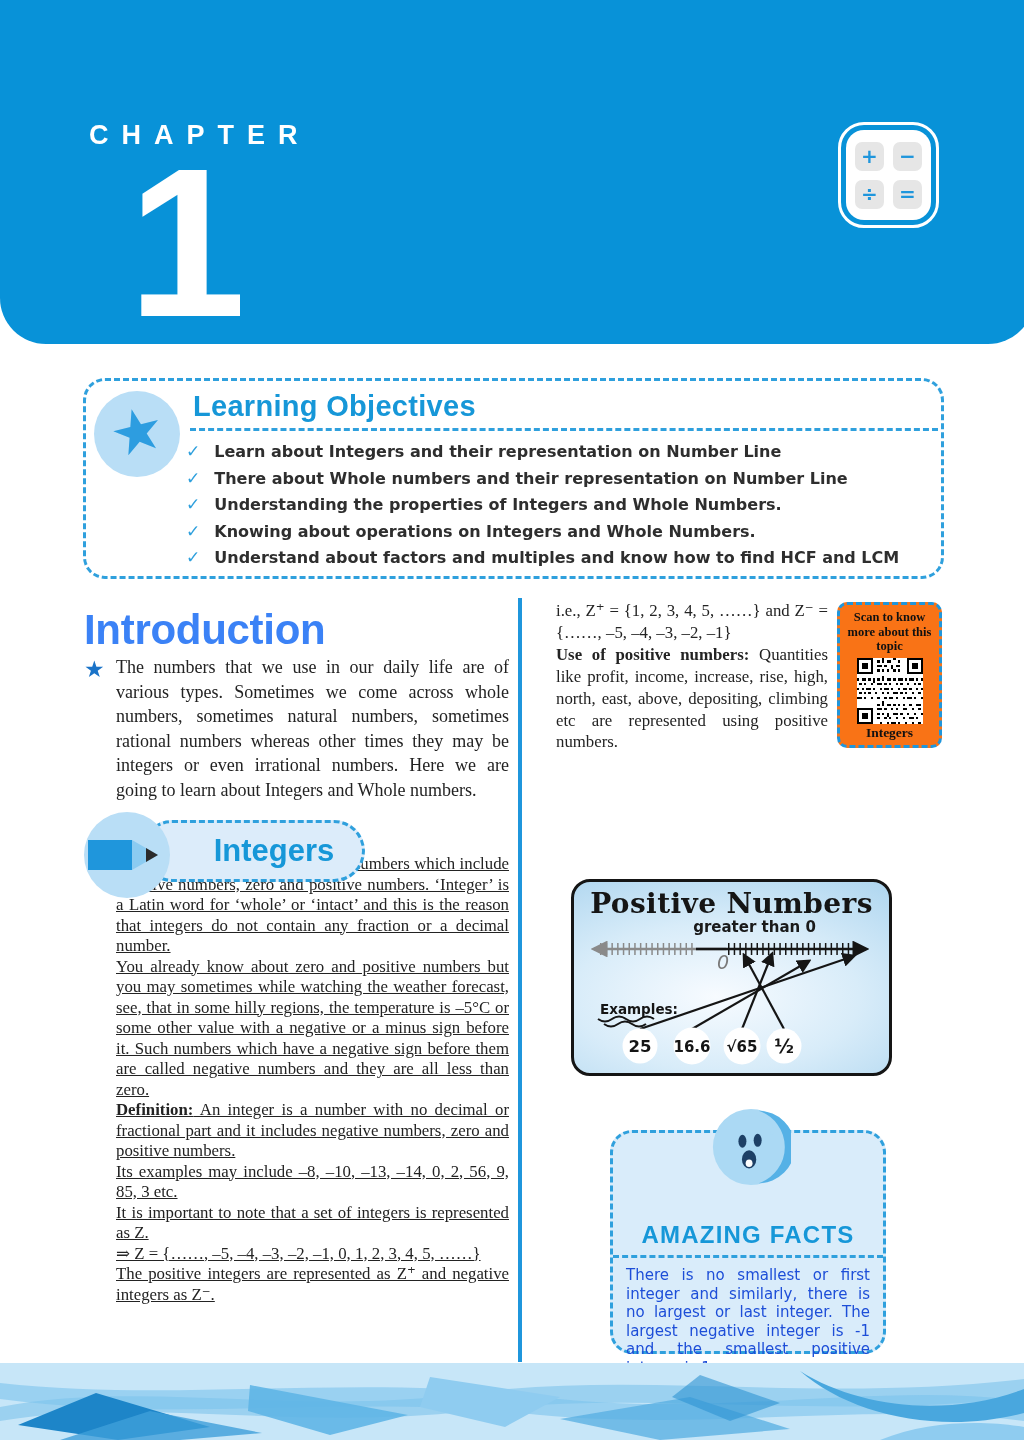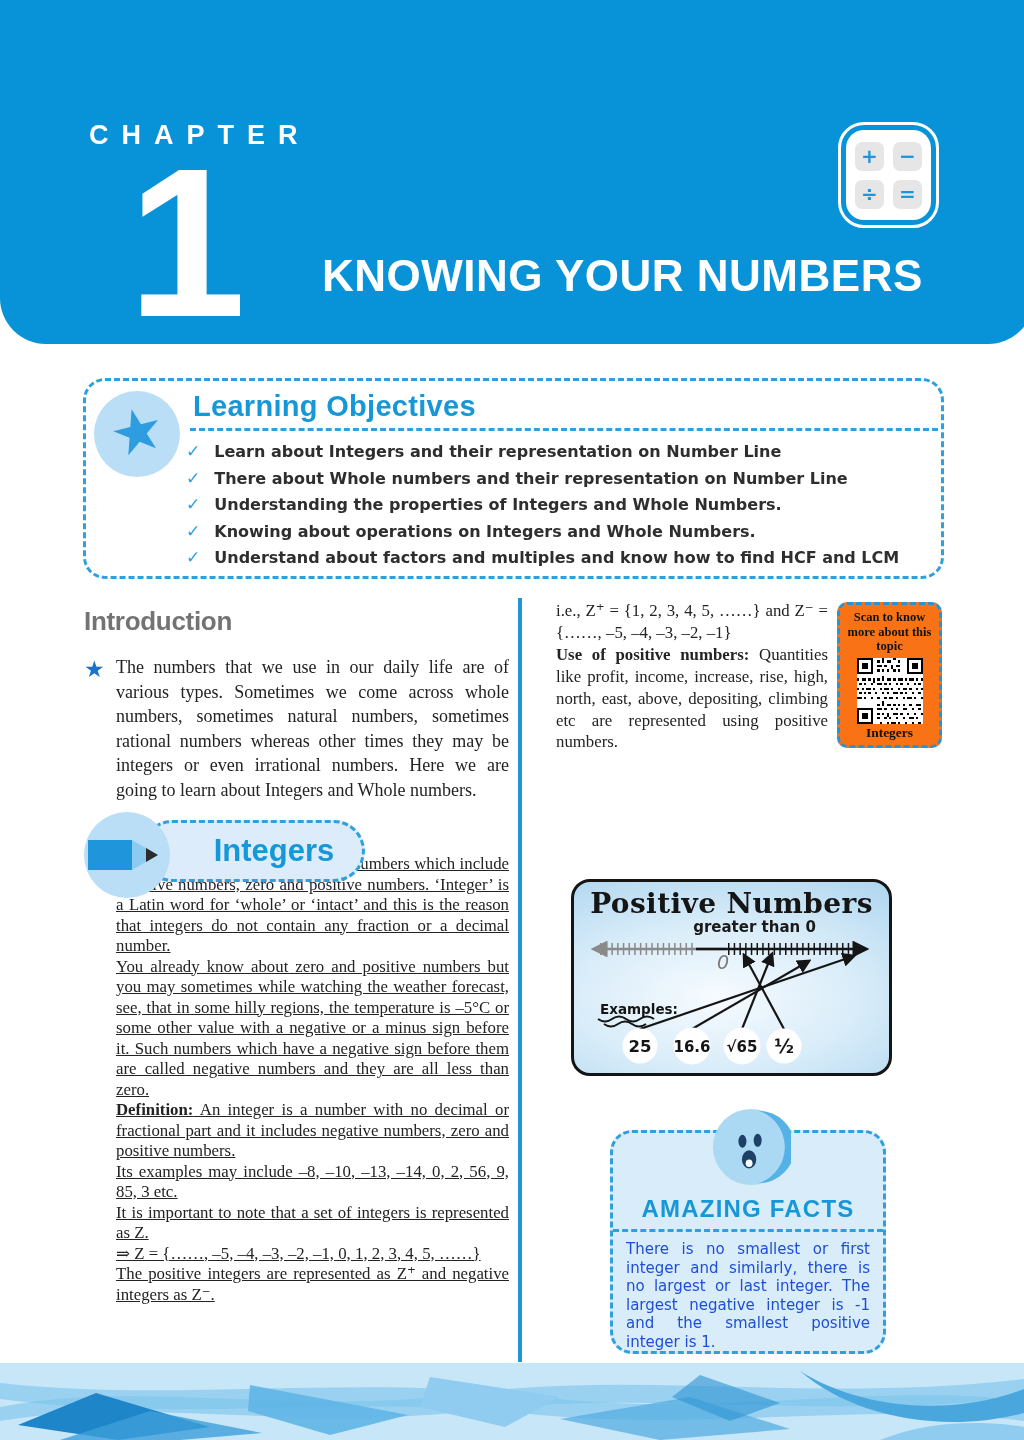--- a/index.html
+++ b/index.html
@@ -37,21 +37,21 @@
   .obj-sep { position:absolute; left:104px; right:3px; top:47px; border-top:3px dashed #2fa0dd; }
   .obj-list { position:absolute; left:100px; top:60px; right:18px; list-style:none; }
   .obj-list li { display:flex; gap:14px; margin-bottom:5.6px; align-items:baseline; }
   .check { color:#2fa0dd; font-size:17px; font-weight:700; font-family:"DejaVu Sans",sans-serif; }
   .obj-text { font-family:"DejaVu Sans",sans-serif; font-size:16px; line-height:20px;
               font-weight:600; color:#2e2e2e; }
 
   
   .col-divider { position:absolute; left:518px; top:598px; width:3.5px; height:764px; background:#1f96dc; }
 
-  .intro-heading { position:absolute; left:84px; top:606px; color:#737373; font-size:26px;
+  .intro-heading { position:absolute; left:84px; top:606px; color:#3b82f6; font-size:42px;
                    font-weight:700; letter-spacing:-0.3px; }
   .star-bullet { position:absolute; left:84px; top:656px; color:#1a73c8; font-size:23px;
                  font-family:"DejaVu Sans",sans-serif; }
   .intro-para { position:absolute; left:116px; top:655px; width:393px; }
   .serif { font-family:"Liberation Serif","DejaVu Serif",serif; color:#232323; text-align:justify; }
   .intro-para p { font-size:18px; line-height:24.6px; }
 
   .pencil-badge { position:absolute; left:84px; top:812px; z-index:2; }
   .integers-pill { position:absolute; left:141px; top:820px; width:224px; height:62px;
                    background:#dcecfa; border:3px dashed #2fa0dd; border-radius:32px; z-index:1;
@@ -79,38 +79,37 @@
   .pos-title { text-align:center; margin-top:5px; font-family:"DejaVu Serif",serif;
                font-weight:800; font-size:28px; color:#151515; letter-spacing:0.4px; }
   .pos-sub { text-align:center; font-family:"DejaVu Sans",sans-serif; font-weight:700;
              font-size:15px; color:#1a1a1a; margin-top:-2px;margin-left:46px; }
   .pos-svg { position:absolute; left:0; top:56px; }
 
   
   .facts-box { position:absolute; left:610px; top:1130px; width:276px; height:224px;
                border:3px dashed #2fa0dd; border-radius:22px; background:#d9ecfa; }
   .face-icon { position:absolute; left:98px; top:-26px; }
-  .facts-title { margin-top:62px; text-align:center; color:#1697d8; font-size:24px;
+  .facts-title { margin-top:88px; text-align:center; color:#1697d8; font-size:24px;
                  font-weight:800; letter-spacing:1.2px; }
   .facts-sep { border-top:3px dashed #2fa0dd; margin:6px 0 0; }
   .facts-text { padding:8px 13px 0; font-family:"DejaVu Sans",sans-serif; font-size:15px;
                 line-height:18.6px; color:#1d4ed8; text-align:justify; font-weight:500; }
 
   
   .wave { position:absolute; left:0; top:1363px; width:1024px; height:77px; }
 </style>
 </head>
 <body>
 
 <div class="page">
 
   <header class="chapter-header">
     <div class="chapter-label">CHAPTER</div>
     <div class="chapter-number">1</div>
-    <h1 class="chapter-title">KNOWING YOUR NUMBERS</h1>
     <div class="calc-icon">
       <div class="calc-body">
         <div class="calc-key">+</div>
         <div class="calc-key">−</div>
         <div class="calc-key">÷</div>
         <div class="calc-key">=</div>
       </div>
     </div>
   </header>
 

